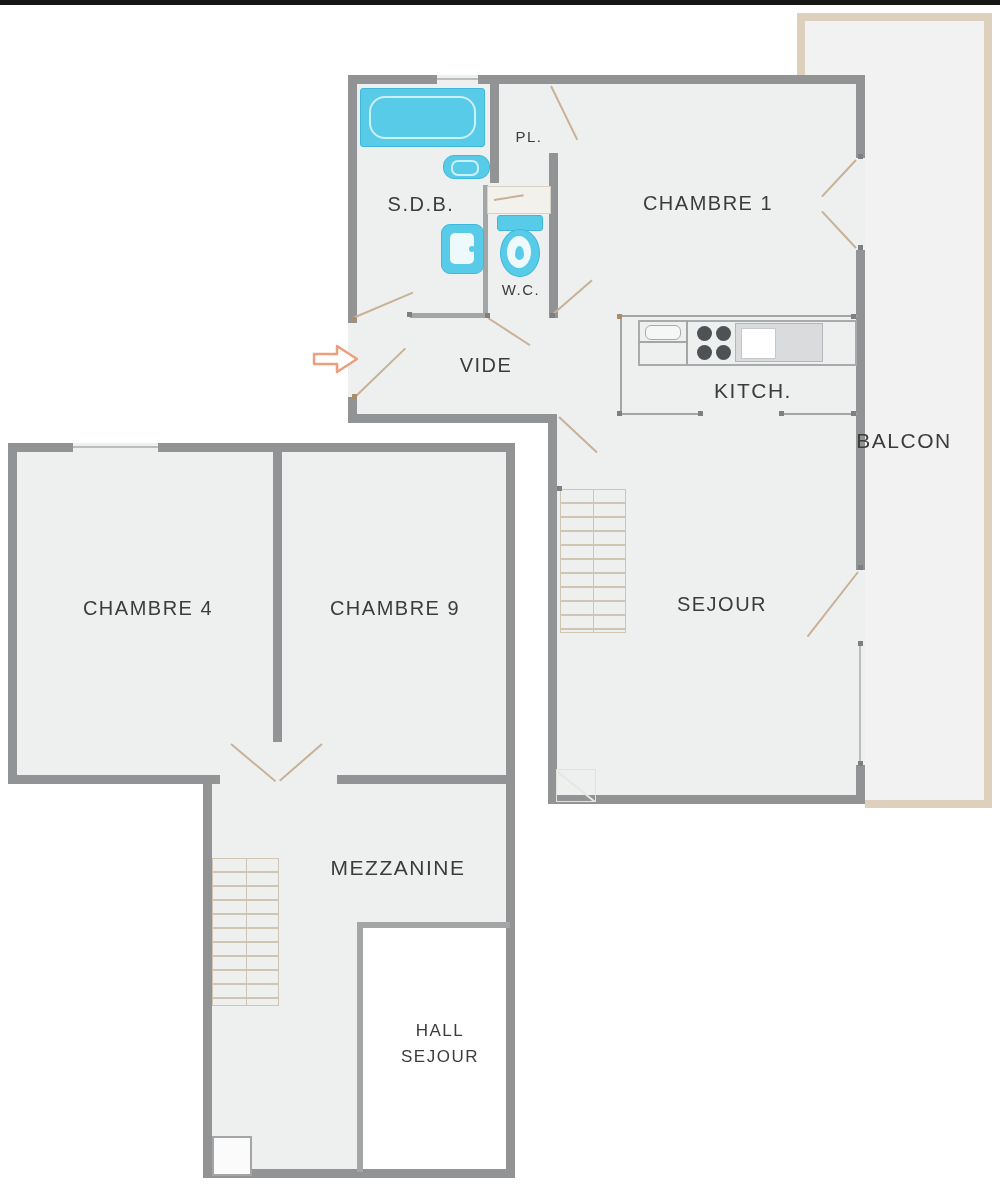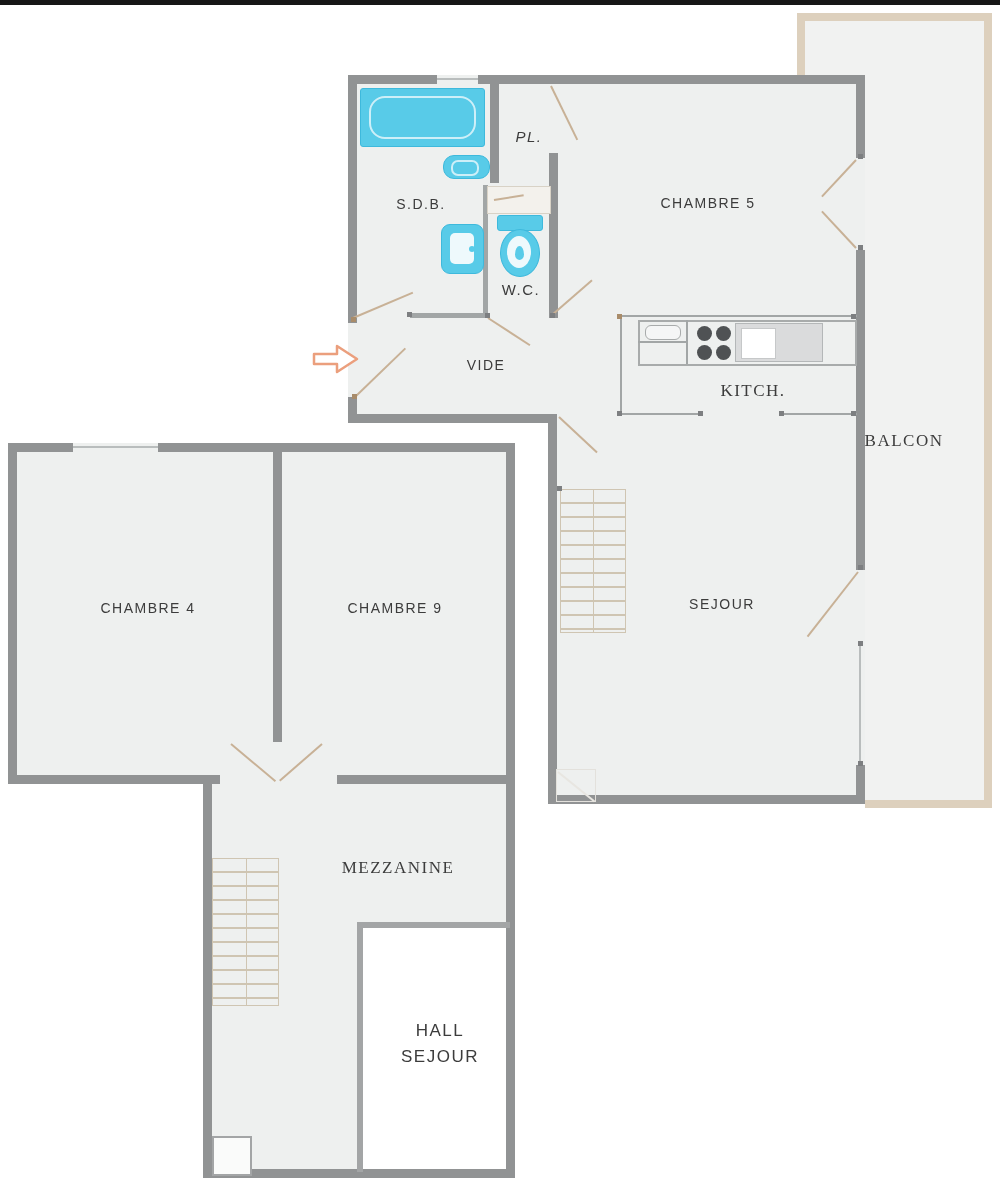--- a/index.html
+++ b/index.html
@@ -13,21 +13,21 @@
   .thin{background:#a2a6a6;}
   .winline{background:#b9bdbd;}
   .beige{background:#ddd0bd;}
   .vwall{background:#a3a5a6;}
   .white{background:#ffffff;}
   .swing{height:2px;background:#c8b196;transform-origin:0 50%;}
   .dot{width:5px;height:5px;background:#7d7f81;}
   .dot-t{width:5px;height:5px;background:#a98c6a;}
   .label{color:#3c3c3c;letter-spacing:1.5px;white-space:nowrap;transform:translate(-50%,-50%);
          font-weight:400;}
-  .lab18{font-size:14px;} .lab17{font-size:17px;font-family:Liberation Serif, serif;} .lab15{font-size:15px;}
+  .lab18{font-size:20px;} .lab17{font-size:21px;} .lab15{font-size:15px;}
   .fixture{background:#58cbe8;border:1px solid #3eb9dc;}
   .stairs{border:1px solid #cfc5b2;
           background:repeating-linear-gradient(180deg, rgba(0,0,0,0) 0px, rgba(0,0,0,0) 12px, #cfc5b2 12px, #cfc5b2 14px);}
   .stairs-mid{position:absolute;top:0;bottom:0;left:50%;width:1px;background:#cfc5b2;}
   .counter{border:2px solid #a8abab;background:transparent;}
   .burner{width:15px;height:15px;border-radius:50%;background:#4f5254;position:absolute;}
   .xbox{border:1px solid #e3e1dc;}
   .vide-label{color:#3c3c3c;letter-spacing:1.5px;text-align:center;transform:translate(-50%,-50%);
               font-size:17px;line-height:1.55;}
 </style>
@@ -162,25 +162,25 @@
   <div class="abs dot" style="left:858px;top:245px;"></div>
   <div class="abs dot" style="left:858px;top:565px;"></div>
   <div class="abs dot" style="left:858px;top:641px;"></div>
   <div class="abs dot" style="left:858px;top:761px;"></div>
 
   <svg class="abs" style="left:311px;top:342px;" width="50" height="34" viewBox="0 0 50 34">
     <polygon points="3,12 26,12 26,4 46,17 26,30 26,22 3,22" fill="#ffffff" stroke="#eb9f7d" stroke-width="2.5" stroke-linejoin="round"></polygon>
   </svg>
 
   <div class="abs label lab18" style="left:421px;top:204px;">S.D.B.</div>
-  <div class="abs label lab15" style="left:529px;top:136px;font-style:italic;">PL.</div>
+  <div class="abs label lab15" style="left:529px;top:136px;">PL.</div>
   <div class="abs label lab15" style="left:521px;top:289px;">W.C.</div>
   <div class="abs label lab18" style="left:486px;top:365px;">VIDE</div>
   <div class="abs label lab17" style="left:753px;top:391px;">KITCH.</div>
-  <div class="abs label lab18" style="left:708px;top:203px;">CHAMBRE 5</div>
+  <div class="abs label lab18" style="left:708px;top:203px;">CHAMBRE 1</div>
   <div class="abs label lab17" style="left:904px;top:441px;">BALCON</div>
   <div class="abs label lab18" style="left:722px;top:604px;">SEJOUR</div>
   <div class="abs label lab18" style="left:148px;top:608px;">CHAMBRE 4</div>
   <div class="abs label lab18" style="left:395px;top:608px;">CHAMBRE 9</div>
   <div class="abs label lab17" style="left:398px;top:868px;">MEZZANINE</div>
   <div class="abs vide-label" style="left:440px;top:1044px;">
     <div>HALL</div>
     <div>SEJOUR</div>
   </div>
 

